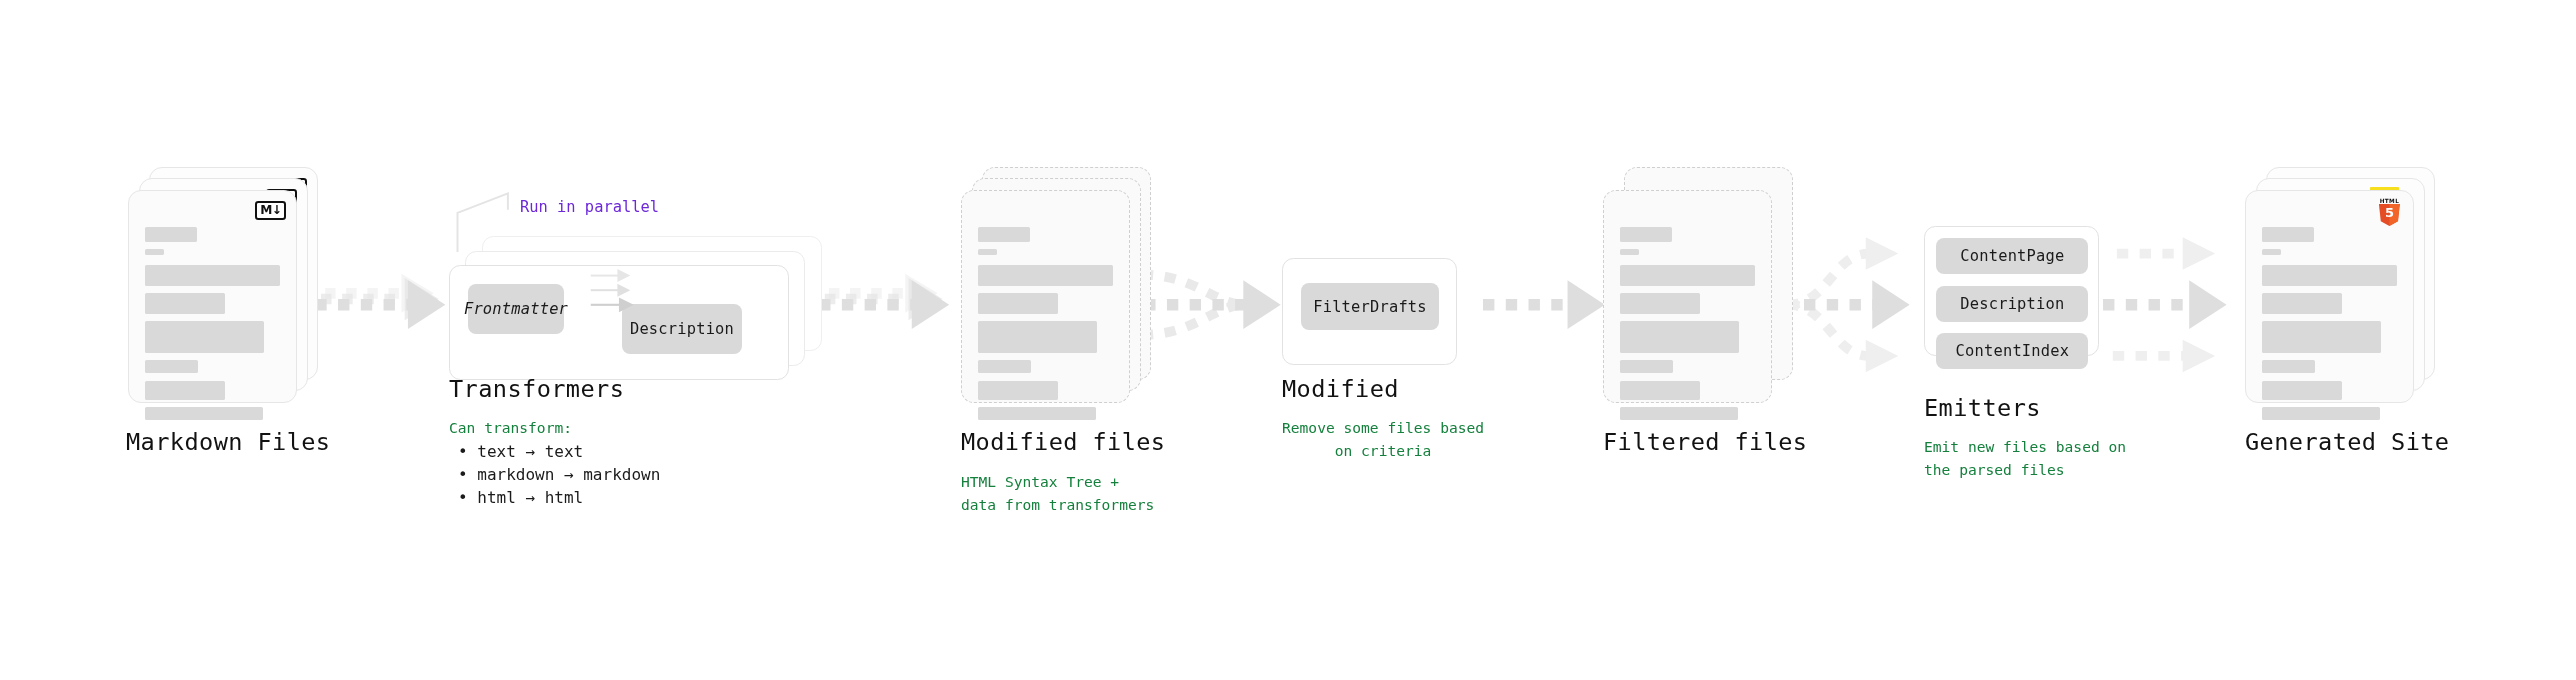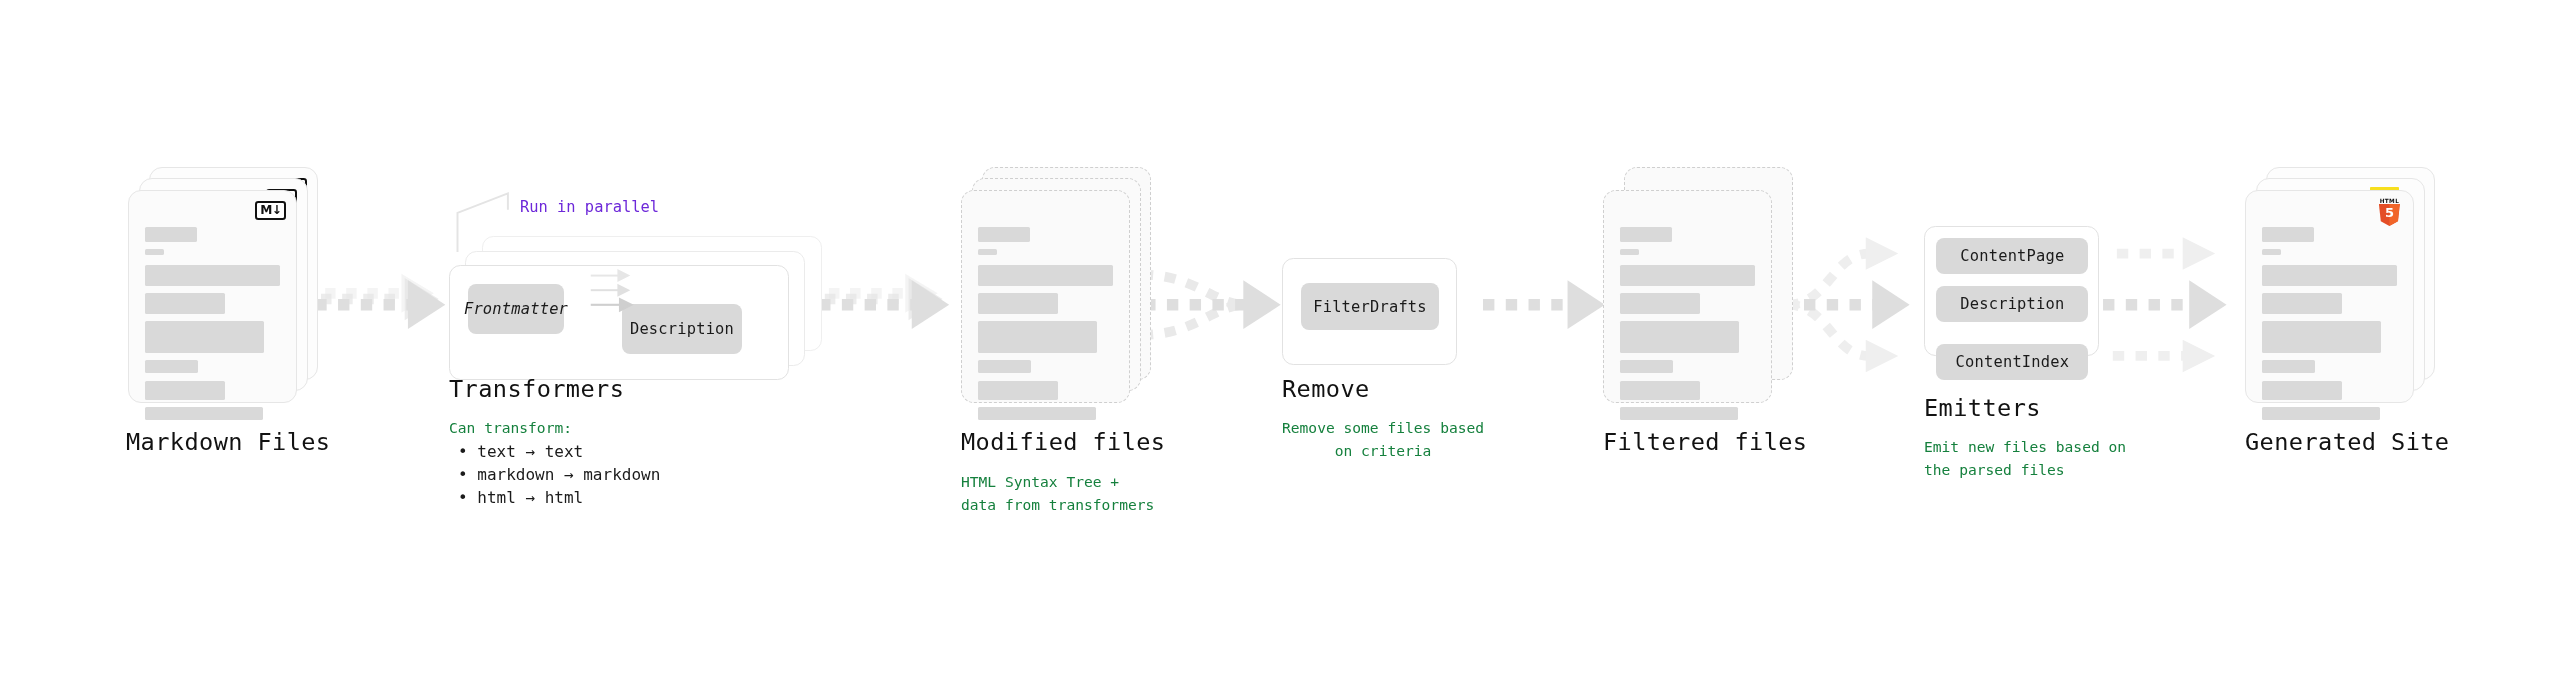--- a/index.html
+++ b/index.html
@@ -344,21 +344,21 @@
   </div>
   <div class="title" style="left:961px; top:428px;">Modified files</div>
   <div class="subtitle" style="left:961px; top:470px;">HTML Syntax Tree +
 data from transformers</div>
 
   <div class="node" style="left:1282px; top:258px;">
     <div class="groupbox" style="left:0px; top:0px; width:175px; height:107px;">
       <div class="pill" style="left:18px; top:24.4px; width:138px; height:47px;">FilterDrafts</div>
     </div>
   </div>
-  <div class="title" style="left:1282px; top:375px;">Remove</div>
+  <div class="title" style="left:1282px; top:375px;">Modified</div>
   <div class="subtitle" style="left:1282px; top:416px;text-align:center;">Remove some files based
 on criteria</div>
 
   <div class="node" style="left:1603px; top:167px;">
     <div class="filecard dashed" style="left:21px; top:0px;"></div>
     <div class="filecard dashed" style="left:0px; top:23px;">
       <div class="bars">
         <div class="bar" style="width:52px;height:14.6px;"></div>
         <div class="bar" style="width:18.7px;height:6.5px;margin-bottom:9.8px;"></div>
         <div class="bar" style="width:135px;height:21px;"></div>
@@ -369,21 +369,21 @@
         <div class="bar" style="width:118px;height:13px;"></div>
       </div>
     </div>
   </div>
   <div class="title" style="left:1603px; top:428px;">Filtered files</div>
 
   <div class="node" style="left:1924px; top:226px;">
     <div class="groupbox" style="left:0px; top:0px; width:175px; height:130px;">
       <div class="pill" style="left:11.4px; top:10.6px; width:152px; height:36px;">ContentPage</div>
       <div class="pill" style="left:11.4px; top:59px; width:152px; height:36px;">Description</div>
-      <div class="pill" style="left:11.4px; top:117px; width:152px; height:36px;">ContentIndex</div>
+      <div class="pill" style="left:11.4px; top:106px; width:152px; height:36px;">ContentIndex</div>
     </div>
   </div>
   <div class="title" style="left:1924px; top:394px;">Emitters</div>
   <div class="subtitle" style="left:1924px; top:435px;">Emit new files based on
 the parsed files</div>
 
   <div class="node" style="left:2245px; top:167px;">
     <div class="filecard ghost1" style="left:21px; top:0px;">
       <div class="css-badge">CSS</div>
     </div>

